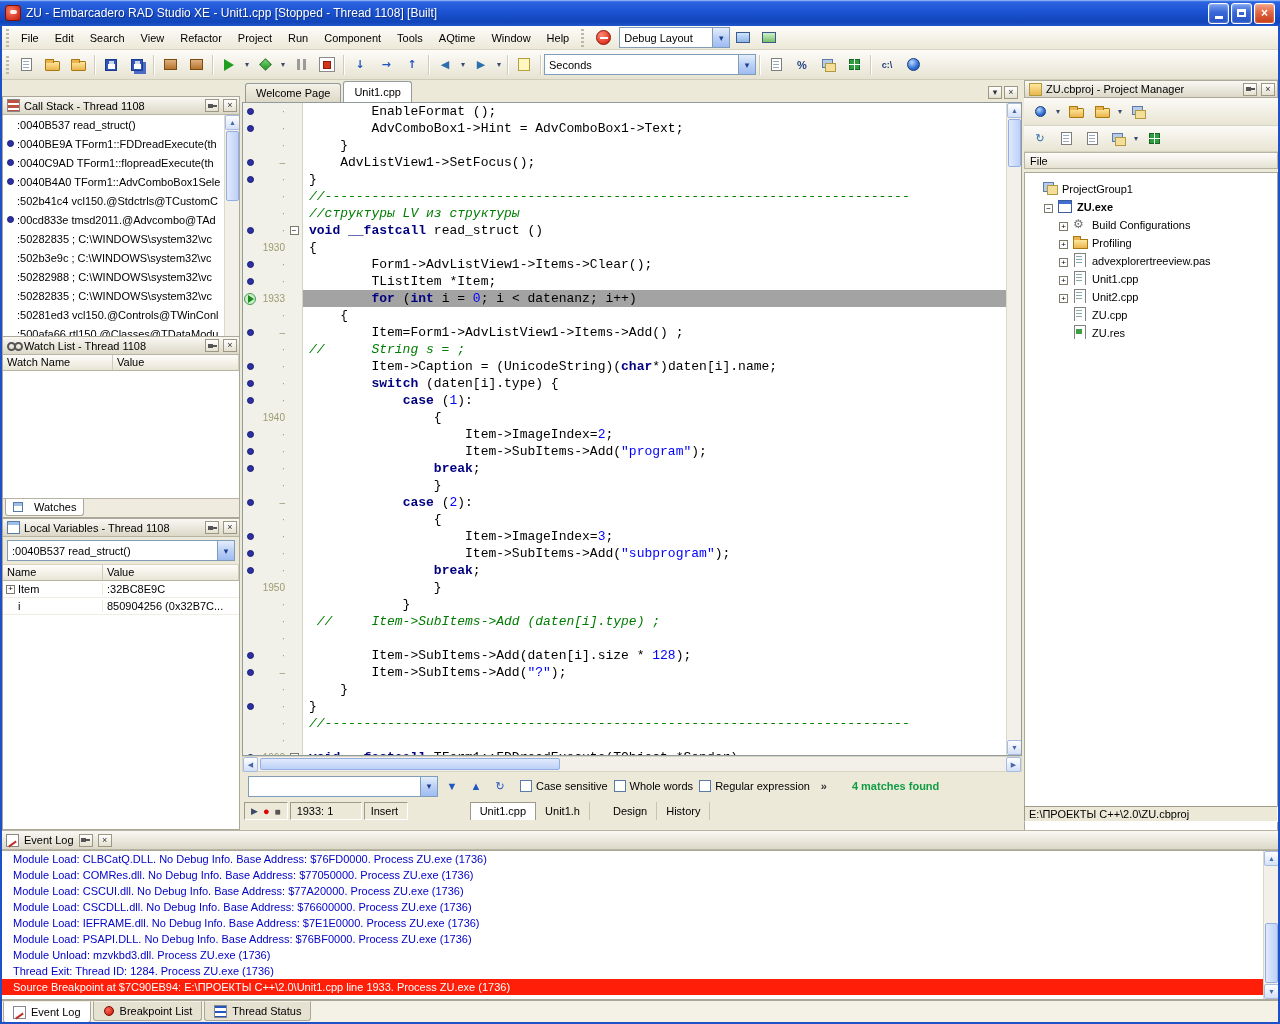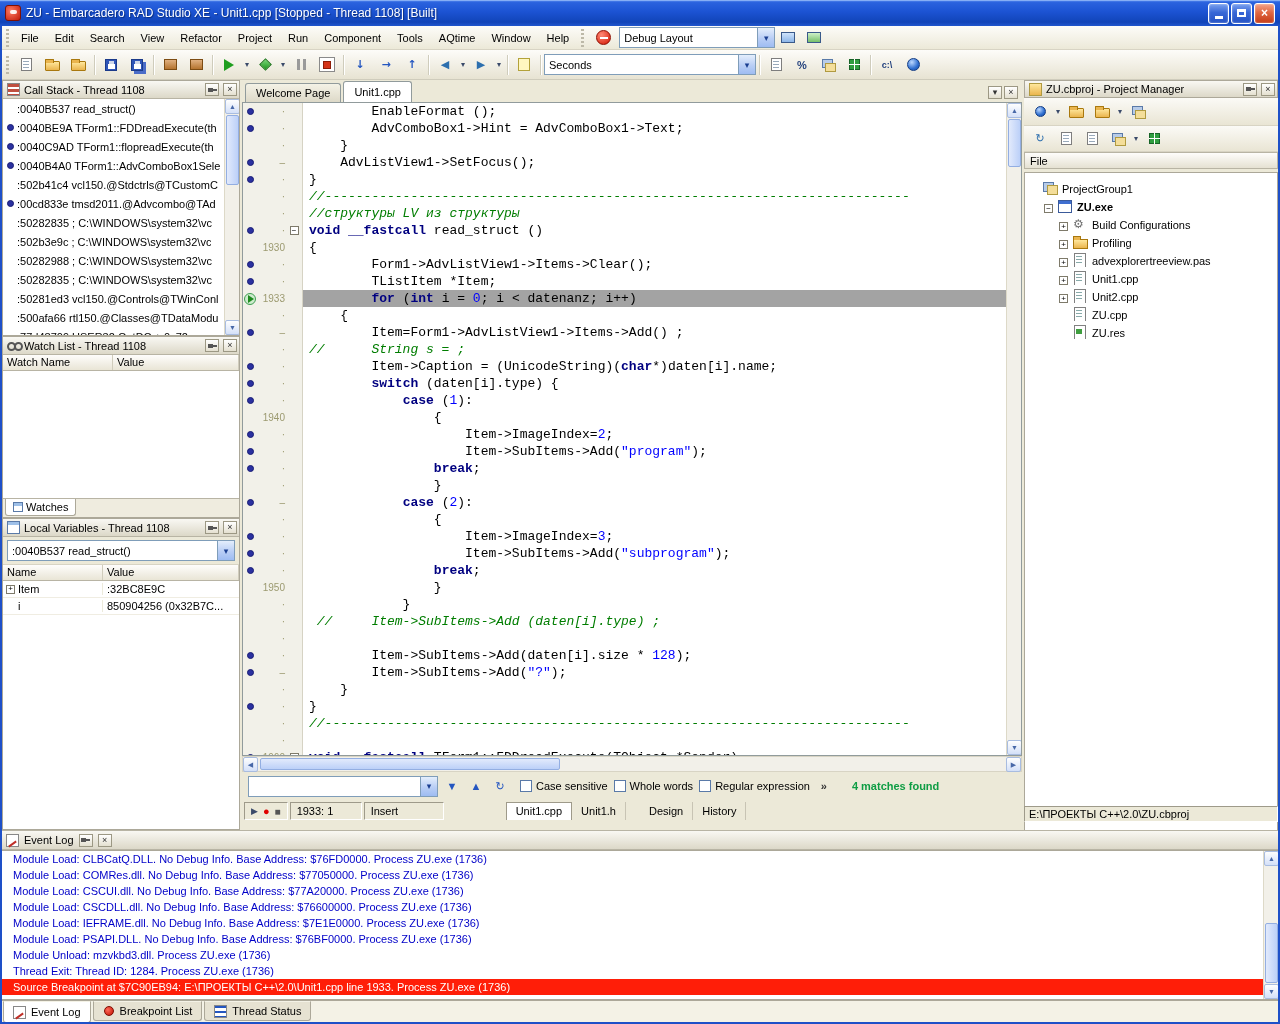--- a/index.html
+++ b/index.html
@@ -90,21 +90,21 @@
 .cs-dot{width:7px;height:7px;border-radius:50%;background:#2b31a0;border:1px solid #181c74;display:none}
 .cs-dot.on{display:block}
 .cs-text{overflow:hidden;white-space:nowrap}
 
 
 .colh{display:flex;height:16px;background:linear-gradient(#fefdfb,#e9e5d6);border-bottom:1px solid #b8b4a4}
 .colh span{padding:1px 4px;border-right:1px solid #d0ccbc;white-space:nowrap;overflow:hidden}
 
 
 .wtabbar{position:absolute;left:0;right:0;bottom:0;height:19px;background:#efecdf;border-top:1px solid #b8b4a4;display:flex;align-items:flex-start;padding:0 2px}
-.wtab{height:17px;display:flex;align-items:center;gap:3px;padding:0 7px;background:#fff;border:1px solid #aca899;border-top:none;border-radius:0 0 3px 3px}
+.wtab{height:17px;display:flex;align-items:center;gap:11px;padding:0 7px;background:#fff;border:1px solid #aca899;border-top:none;border-radius:0 0 3px 3px}
 
 
 .lv-row{height:17px;display:flex;align-items:center;border-bottom:1px solid #f0ede2}
 .lv-name{width:100px;flex:none;display:flex;align-items:center;padding-left:3px;border-right:1px solid #eceadb;overflow:hidden;white-space:nowrap}
 .lv-val{padding-left:4px;overflow:hidden;white-space:nowrap}
 .expbox{display:inline-flex;width:9px;height:9px;border:1px solid #7e7a6a;background:#fff;align-items:center;justify-content:center;font:8px/8px "Liberation Sans",sans-serif;margin-right:3px;flex:none}
 .expspace{display:inline-block;width:12px;flex:none}
 
 
 #etabs{position:absolute;left:242px;top:80px;width:780px;height:22px;display:flex;align-items:flex-end;padding-left:3px}
@@ -211,21 +211,21 @@
       <span class="menu-item">Project</span>
       <span class="menu-item">Run</span>
       <span class="menu-item">Component</span>
       <span class="menu-item">Tools</span>
       <span class="menu-item">AQtime</span>
       <span class="menu-item">Window</span>
       <span class="menu-item">Help</span>
     </span>
   <span class="grip"></span>
   <span id="red-round"></span>
-  <span class="combo" style="width:156px">
+  <span class="combo" style="width:111px">
     <span class="ctext">Debug Layout</span>
     <span class="cbtn">▾</span>
   </span>
   <span class="tbb">
       <span class="ic ic-mon"></span>
     </span>
   <span class="tbb">
       <span class="ic ic-mon g"></span>
     </span>
   <span class="spacer"></span>
@@ -316,21 +316,21 @@
     </span>
   <span class="tsep"></span>
   <span class="tbb">
       <span class="txtic" style="font-size:9px">c:\</span>
     </span>
   <span class="tbb">
       <span class="ic ic-sphere"></span>
     </span>
 </div>
 
-<div class="panel" style="left:2px;top:80px;width:238px;height:256px">
+<div class="panel" style="left:2px;top:96px;width:238px;height:256px">
   <div class="panel-h">
     <span class="mi mi-stack"></span>
     <span class="pt">Call Stack - Thread 1108</span>
     <span class="pcbtn">
         <span class="pin"></span>
       </span>
     <span class="pcbtn">×</span>
   </div>
   <div id="cs-list" style="position:absolute;left:0;top:18px;right:15px;bottom:0;overflow:hidden">
       <div class="cs-row">
@@ -550,21 +550,21 @@
   <span id="matches">4 matches found</span>
 </div>
 
 <div id="estatus">
   <span class="seg macro">
     <span class="m-play">▶</span>
     <span class="m-rec">●</span>
     <span class="m-stop">■</span>
   </span>
   <span class="seg" style="width:72px">1933: 1</span>
-  <span class="seg" style="width:80px">Insert</span>
+  <span class="seg" style="width:44px">Insert</span>
   <span class="stabs" id="stat-file-tabs">
       <span class="stab active">Unit1.cpp</span>
       <span class="stab">Unit1.h</span>
     </span>
   <span class="stgap"></span>
   <span class="stabs" id="stat-view-tabs" style="margin-left:0">
       <span class="stab">Design</span>
       <span class="stab">History</span>
     </span>
 </div>

